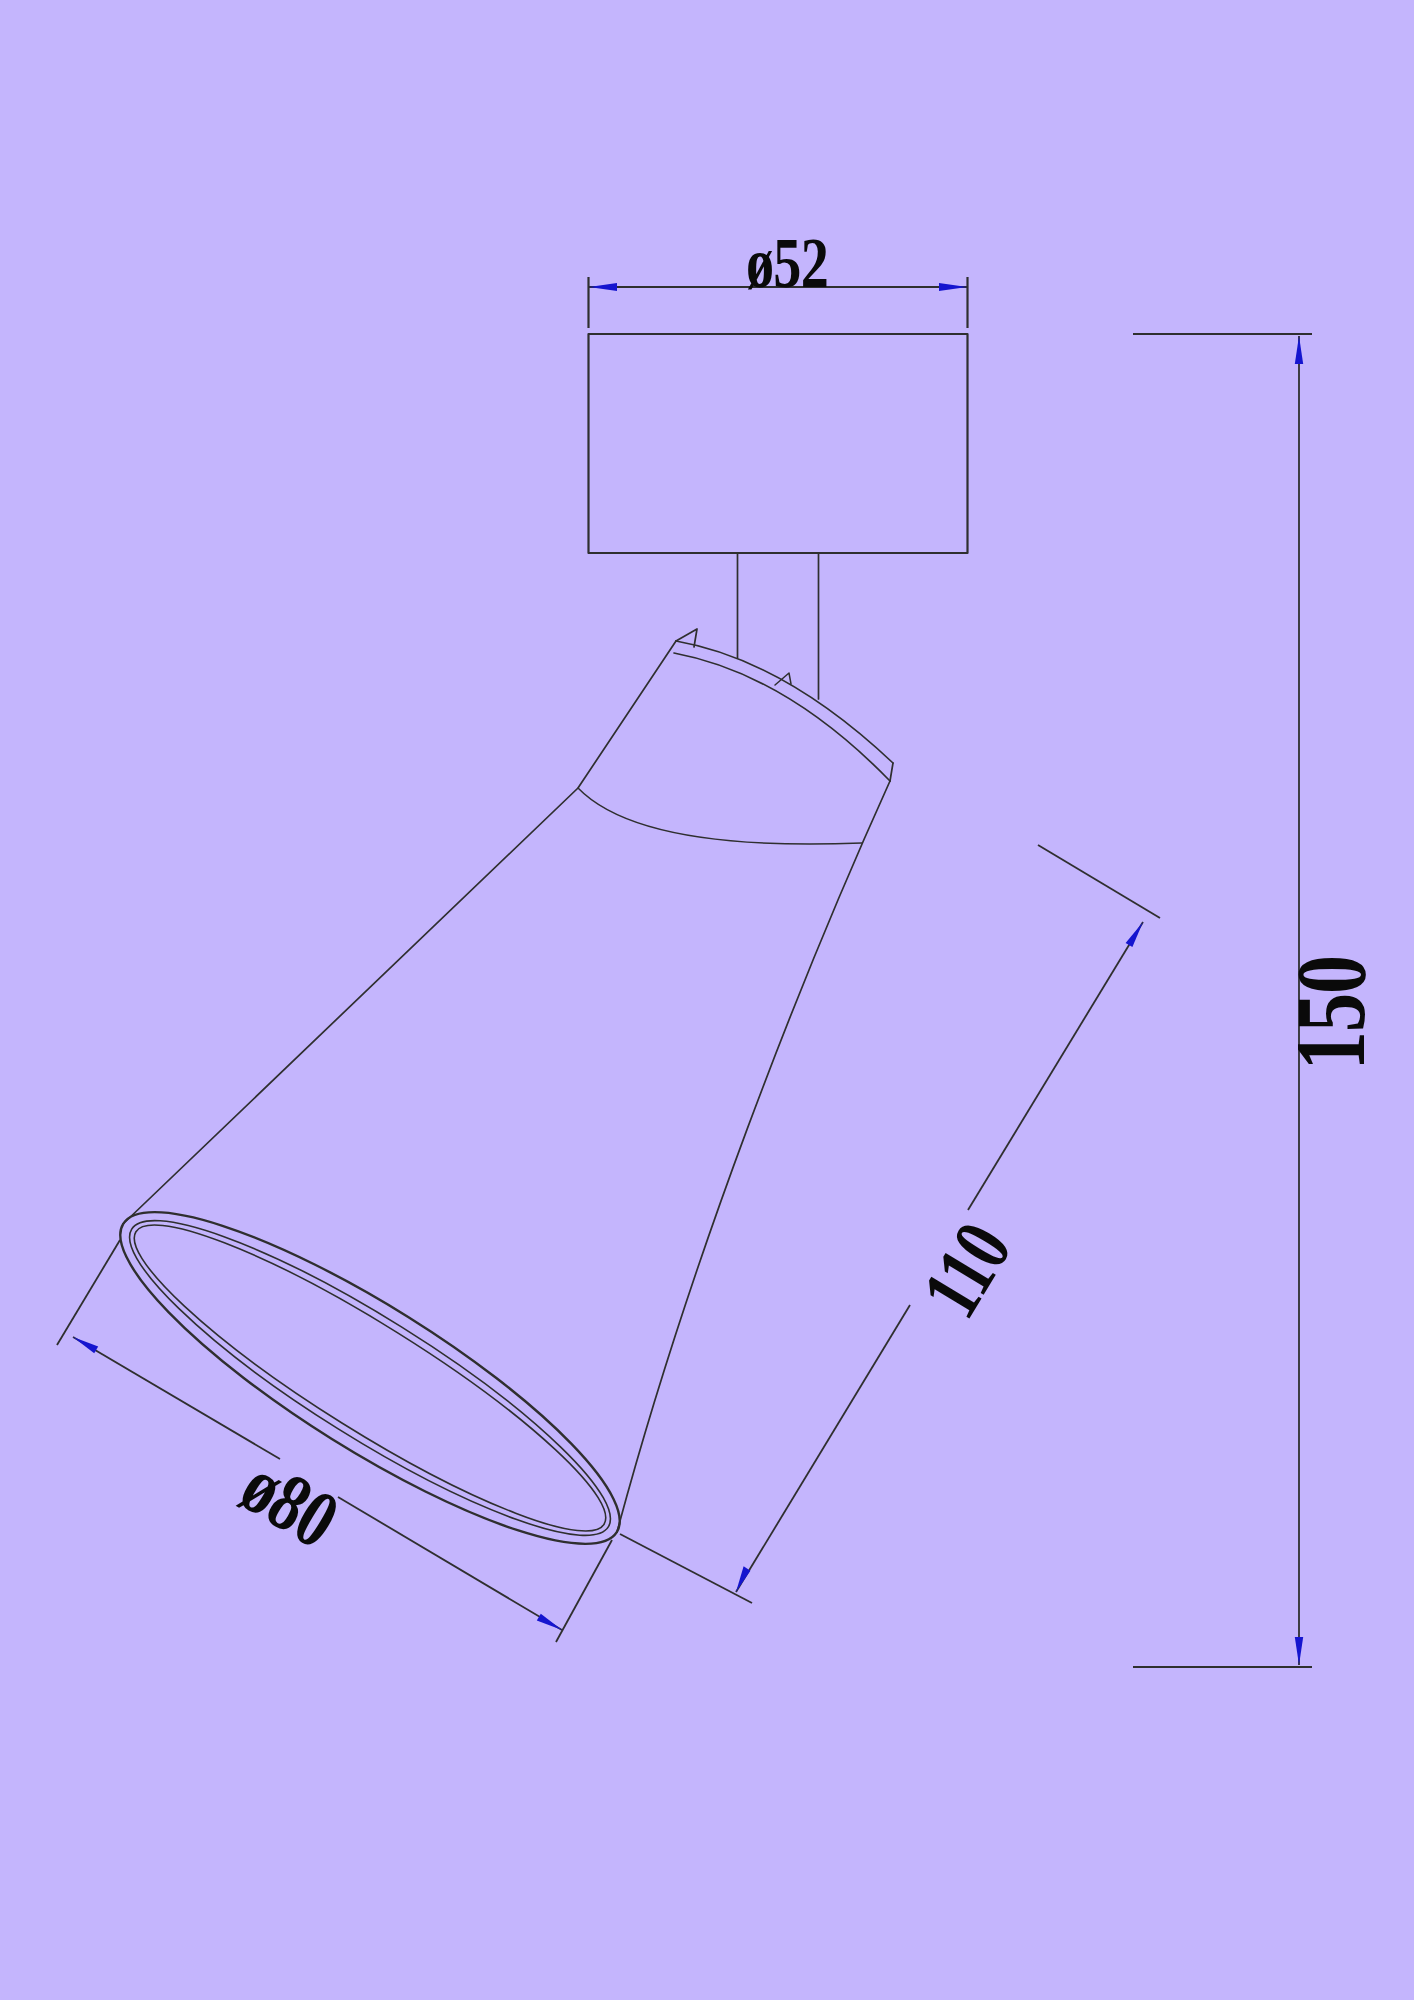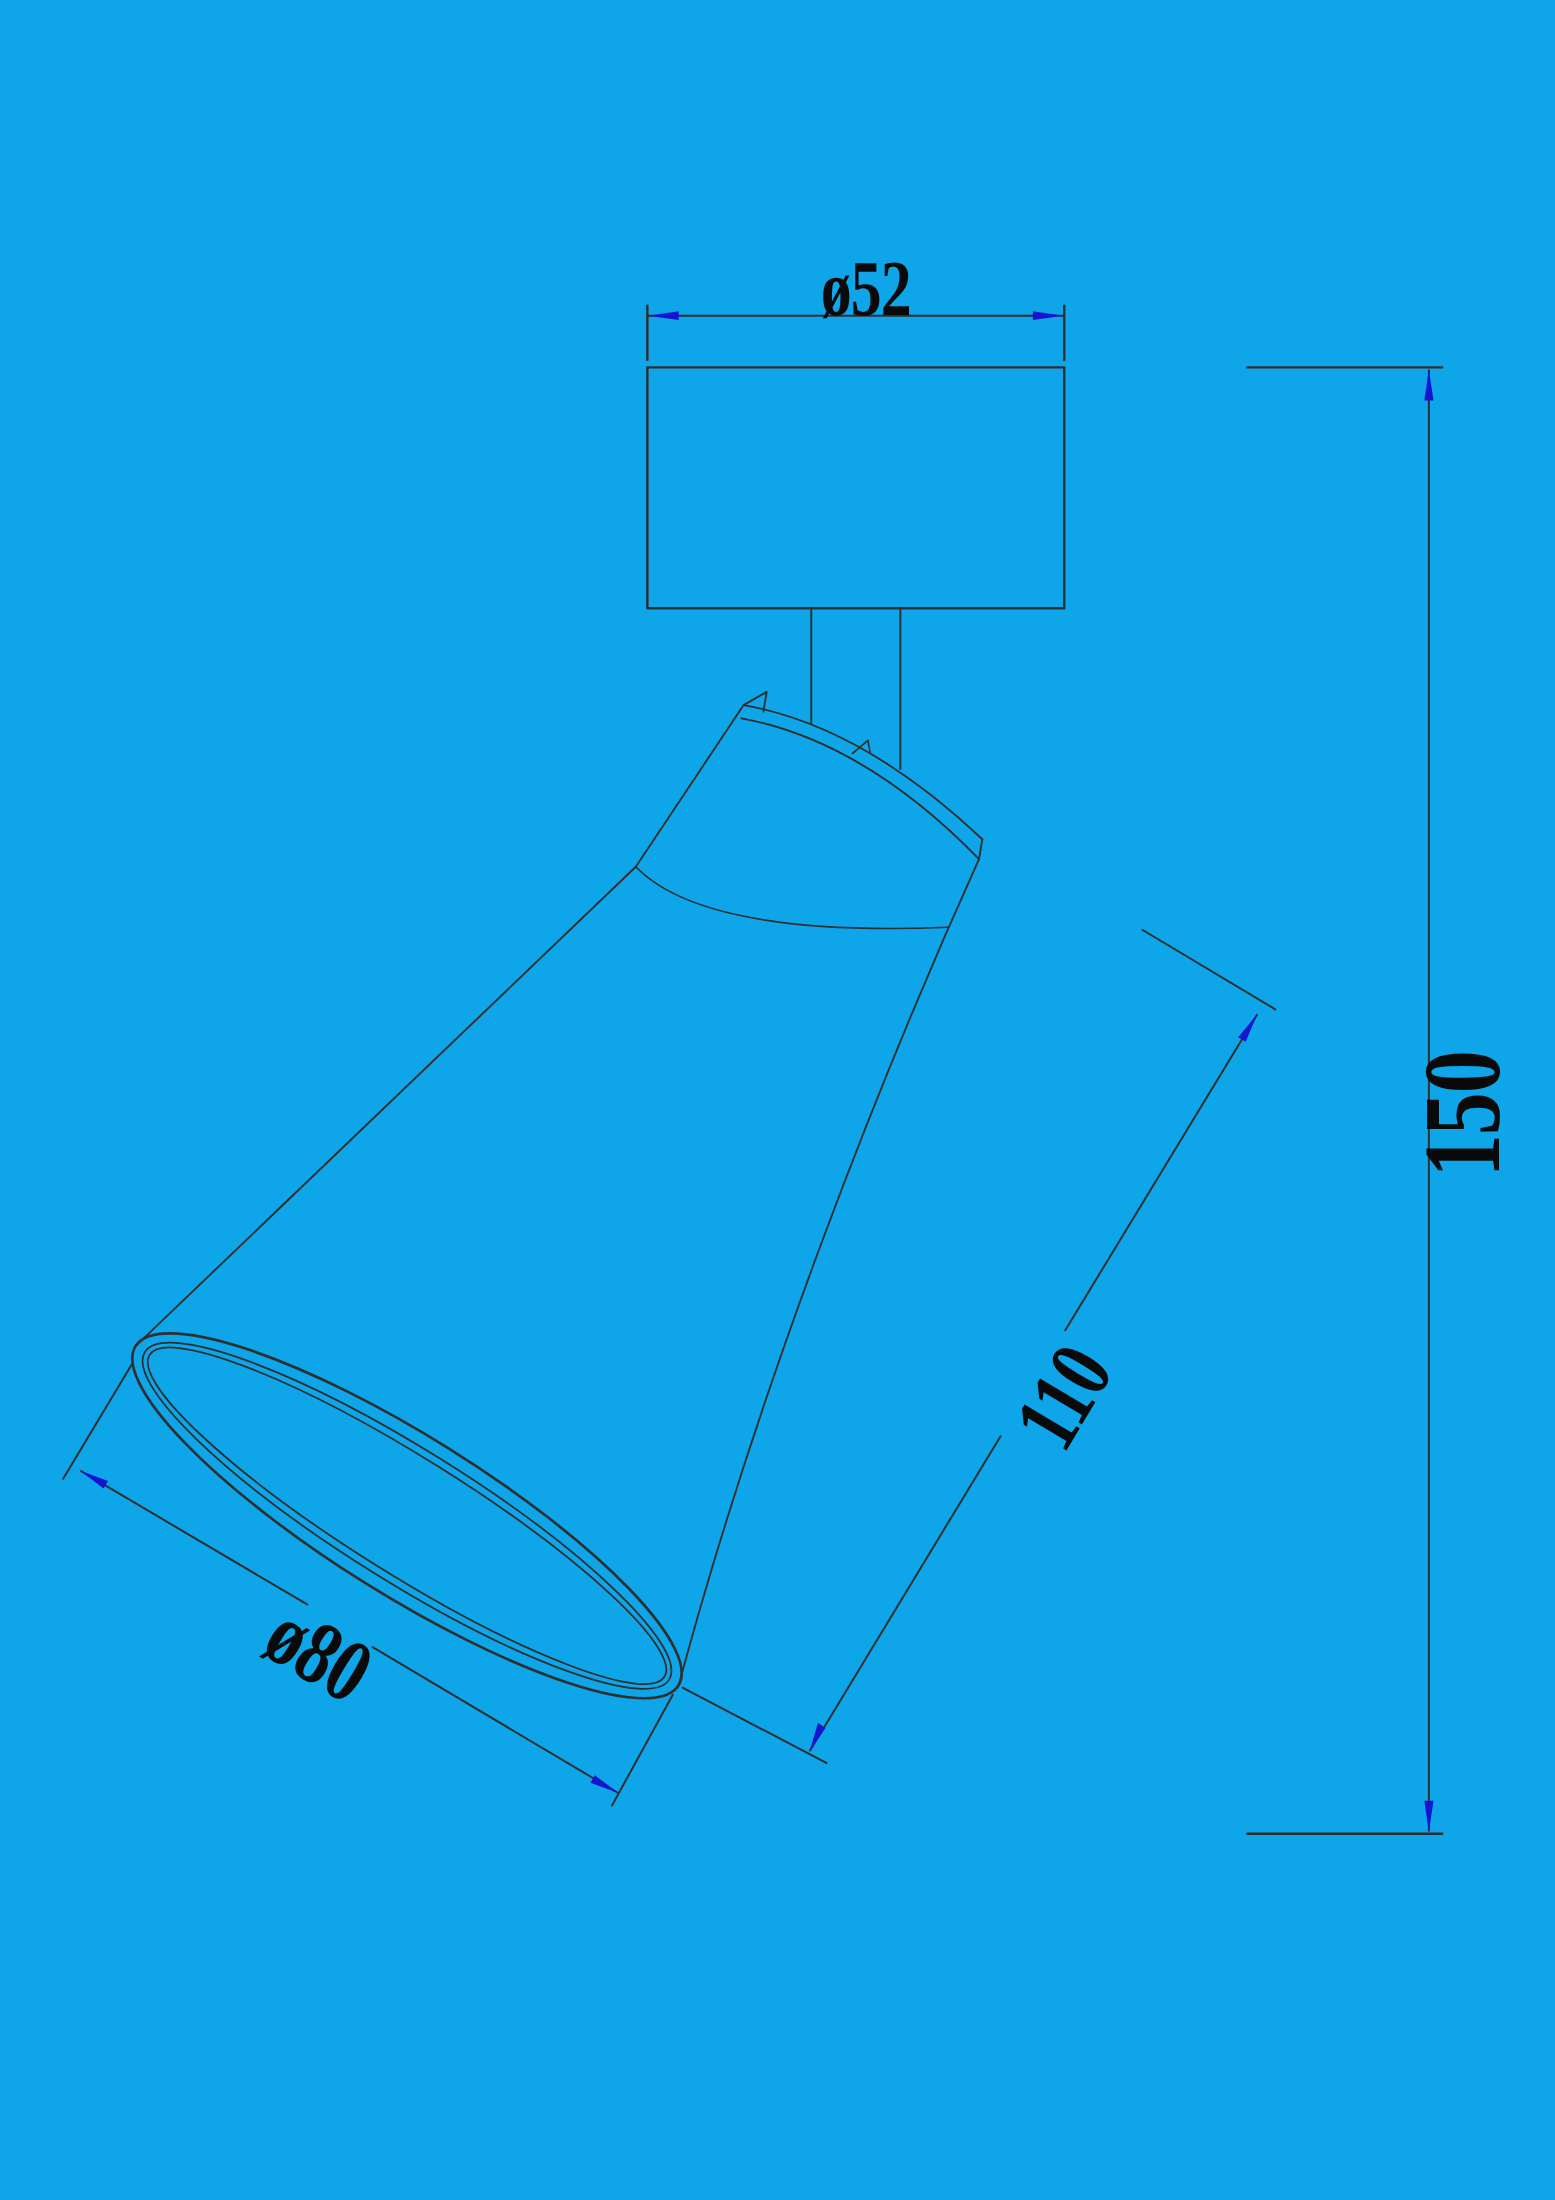--- a/index.html
+++ b/index.html
@@ -1,19 +1,19 @@
 <!DOCTYPE html>
 <html><head>
 <meta charset="utf-8">
 <style>
   html,body{margin:0;padding:0;background:#ffffff;}
   #canvas{
     position:relative;
     width:1414px;height:2000px;
-    background:#0ea5e9;
+    background:#c4b5fd;
     overflow:hidden;
     font-family:"Liberation Serif", serif;
   }
   svg{display:block;}
   .dim-text{
     font-family:"Liberation Serif", serif;
     font-weight:700;
     letter-spacing:-1px;
   }
 </style>

